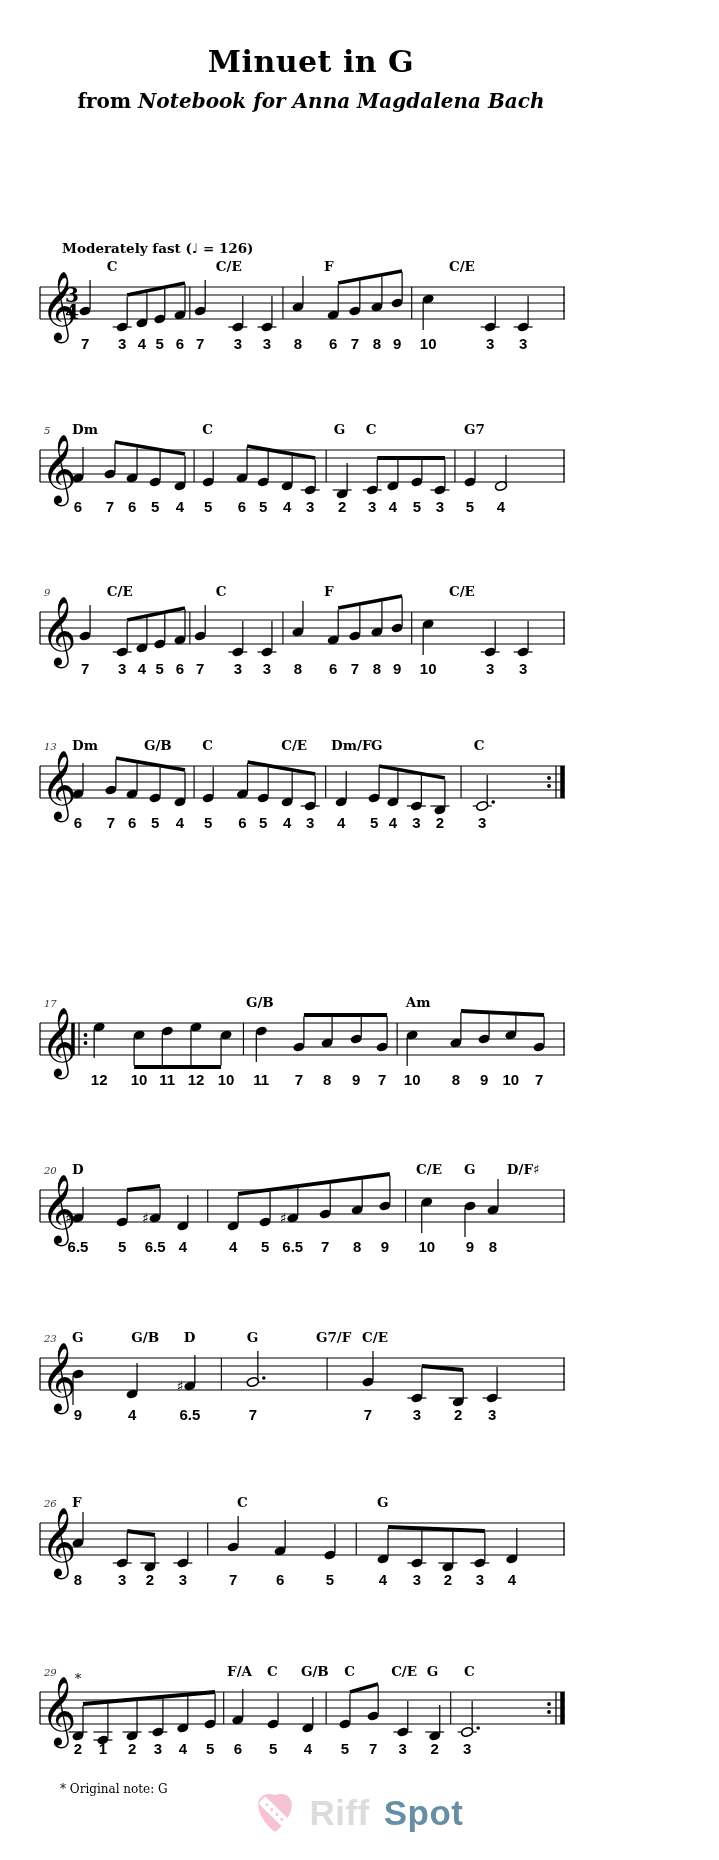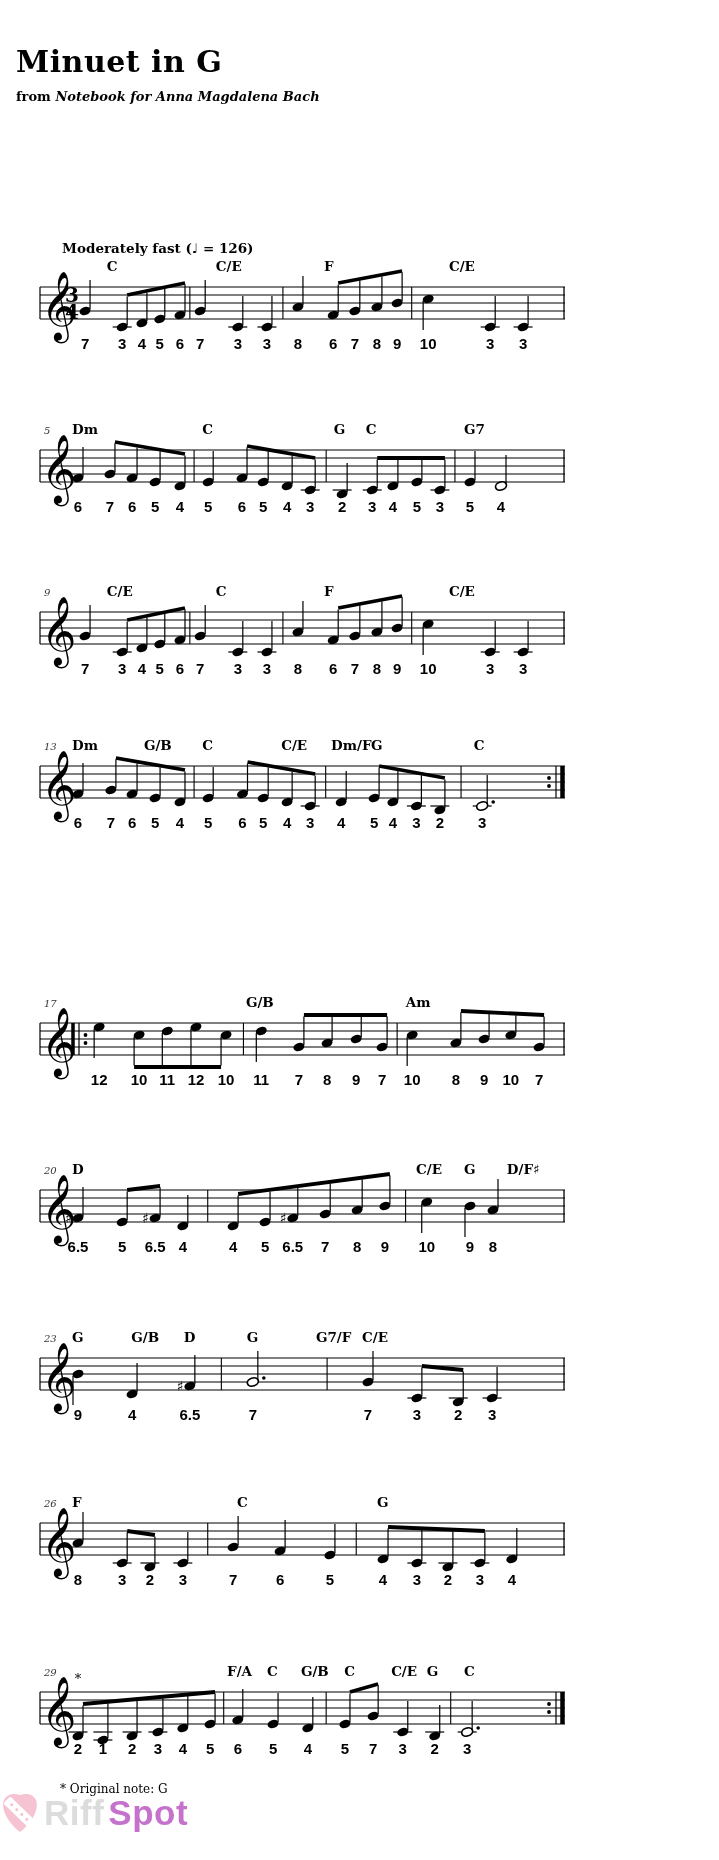--- a/index.html
+++ b/index.html
@@ -1,29 +1,29 @@
 <!DOCTYPE html>
 <html><head>
 <meta charset="utf-8">
 <style>
   html,body{margin:0;padding:0;background:#fff;}
   .page{position:relative;width:719px;height:1860px;background:#ffffff;overflow:hidden;
         font-family:"DejaVu Serif","Liberation Serif",serif;color:#000;}
-  .header{position:absolute;top:44px;left:16px;width:622px;}
+  .header{position:absolute;top:44px;left:0;width:622px;text-align:center;}
   .title{font-size:30px;font-weight:bold;letter-spacing:.5px;}
-  .subtitle{margin-top:10px;font-size:13px;font-weight:bold;}
+  .subtitle{margin-top:10px;font-size:20px;font-weight:bold;}
   .subtitle i{font-style:italic;}
   .credits{position:absolute;top:152px;right:154px;text-align:right;font-size:12.5px;line-height:1.4;}
   .system{position:absolute;left:0;width:719px;height:128px;}
   .footnote{position:absolute;top:1782px;left:60px;font-size:12px;}
-  .logo{position:absolute;top:1792px;left:0;width:719px;display:flex;
-        align-items:center;gap:4px;opacity:.62;font-family:"Liberation Sans",sans-serif;}
+  .logo{position:absolute;top:1792px;left:0;width:719px;display:flex;justify-content:center;
+        align-items:center;gap:14px;opacity:.62;font-family:"Liberation Sans",sans-serif;}
   .logo .word{font-size:35px;font-weight:bold;letter-spacing:.5px;}
   .logo .riff{color:#c7c7c7;}
-  .logo .spot{color:#a21caf;}
+  .logo .spot{color:#0c4a6e;}
   svg text{user-select:none;}
 </style>
 </head>
 <body>
 
 <div class="page">
 
   <div class="header">
     <div class="title">Minuet in G</div>
     <div class="subtitle"><span>from </span><i>Notebook for Anna Magdalena Bach</i></div>

